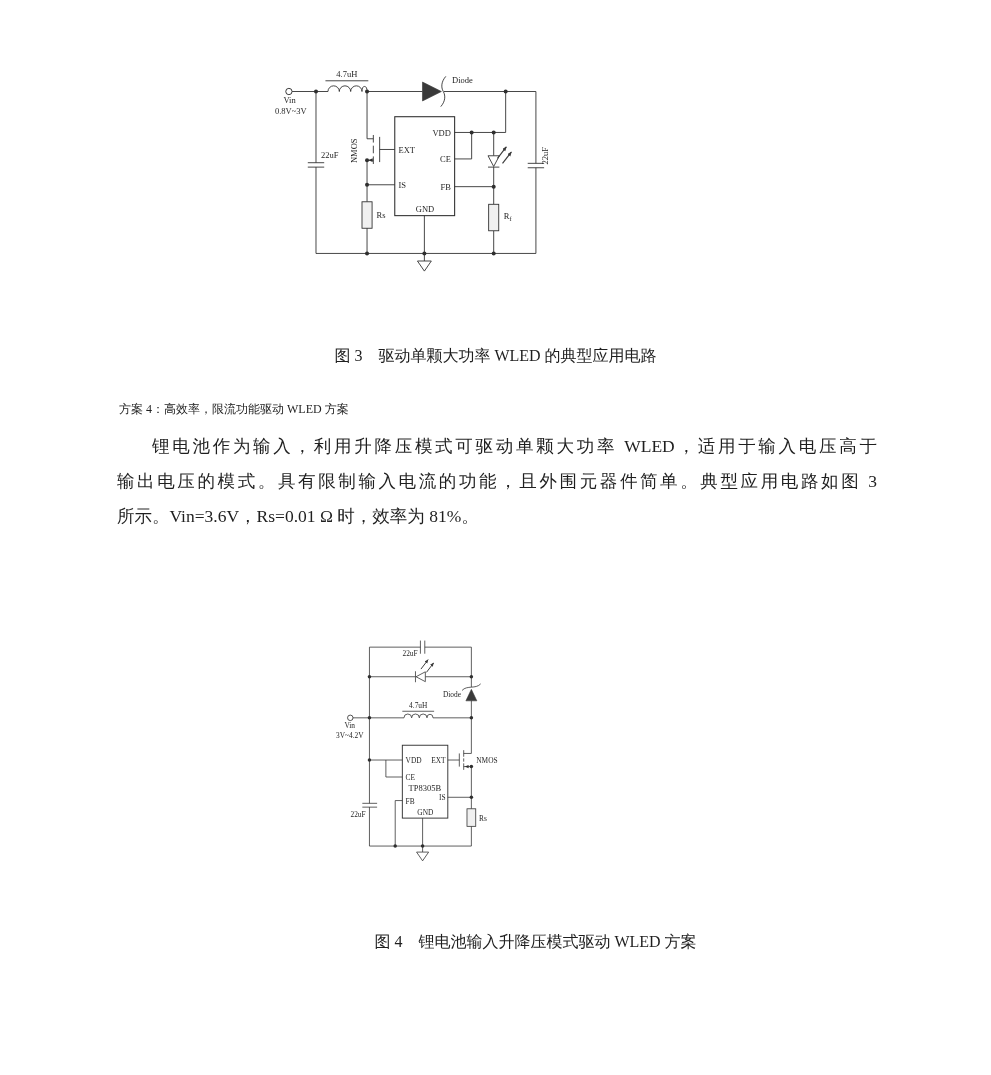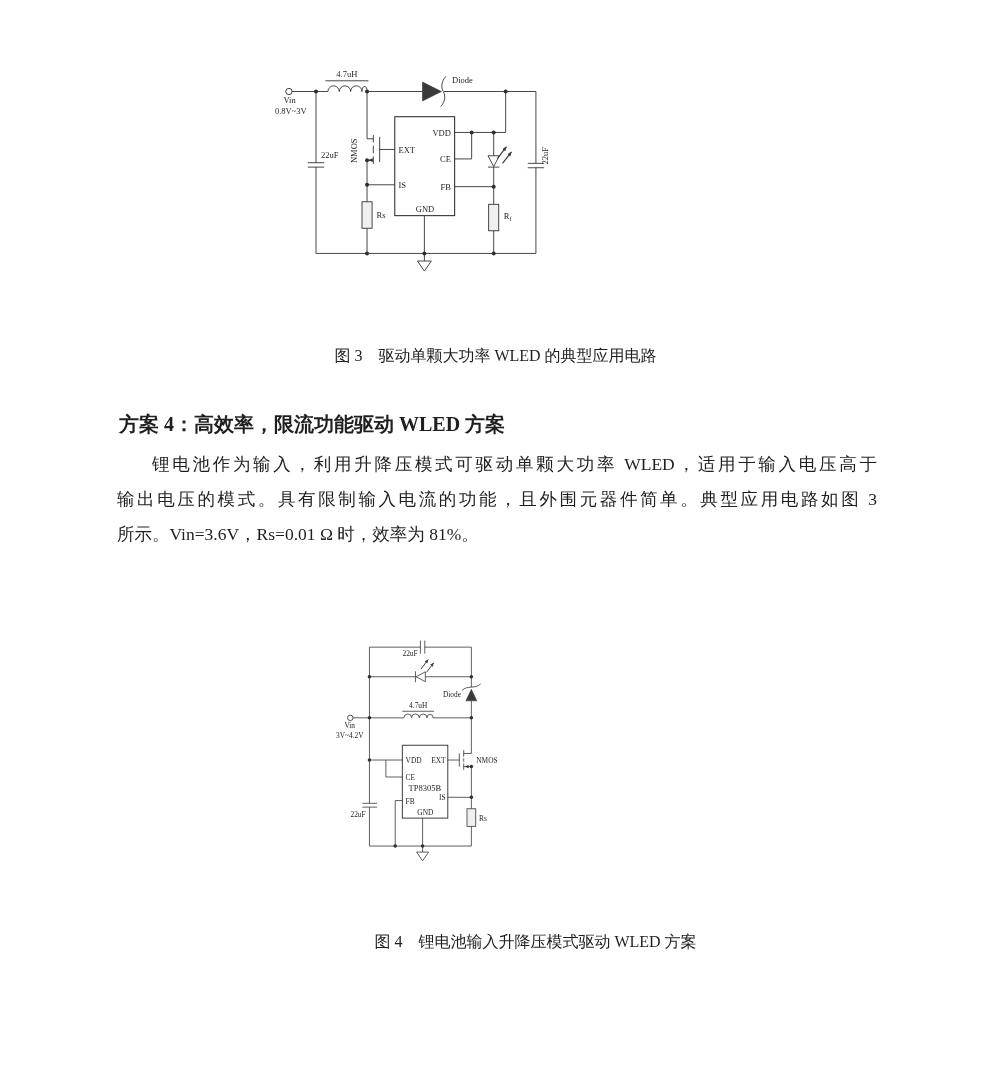--- a/index.html
+++ b/index.html
@@ -12,25 +12,25 @@
   .fig .icname{font-size:15.5px;}
   .w{fill:none;stroke:#2f2f2f;stroke-width:1.4;}
   .icbox{fill:none;stroke:#2f2f2f;stroke-width:1.7;}
   .dot{fill:#2f2f2f;stroke:none;}
   .res{fill:#f0f0f0;stroke:#2f2f2f;stroke-width:1.4;}
   .dfill{fill:#3a3a3a;stroke:#3a3a3a;stroke-width:1;}
   .hollow{fill:#ffffff;stroke:#2f2f2f;stroke-width:1.4;}
   .term{fill:#ffffff;stroke:#2f2f2f;stroke-width:1.5;}
   .arrowline{fill:none;stroke:#3a3a3a;stroke-width:1.8;}
   .caption{position:absolute;left:0;width:991px;text-align:center;font-size:16px;line-height:20px;}
-  .heading{position:absolute;left:119px;top:412px;font-size:20px;line-height:24px;font-weight:bold;}
+  .heading{position:absolute;left:119px;top:397px;font-size:12px;line-height:24px;}
   .para{position:absolute;left:117px;top:429px;width:760px;font-size:17.5px;}
   .para .pline{height:35px;line-height:35px;white-space:nowrap;}
   .para .pjust{text-align:justify;text-align-last:justify;white-space:normal;overflow:hidden;}
-  .para .pindent{text-indent:35px;margin-top:18px;}
+  .para .pindent{text-indent:35px;}
 </style>
 </head>
 <body>
 
 <div id="page">
 
   <svg class="fig" style="left:270px;top:5px;" width="460" height="340" viewBox="270 5 730 345" xmlns="http://www.w3.org/2000/svg">
     <defs>
       <marker id="ah3" markerWidth="9" markerHeight="8" refX="6.5" refY="3" orient="auto" markerUnits="userSpaceOnUse">
         <path d="M0,0 L7.5,3 L0,6 Z" fill="#3a3a3a"></path>

